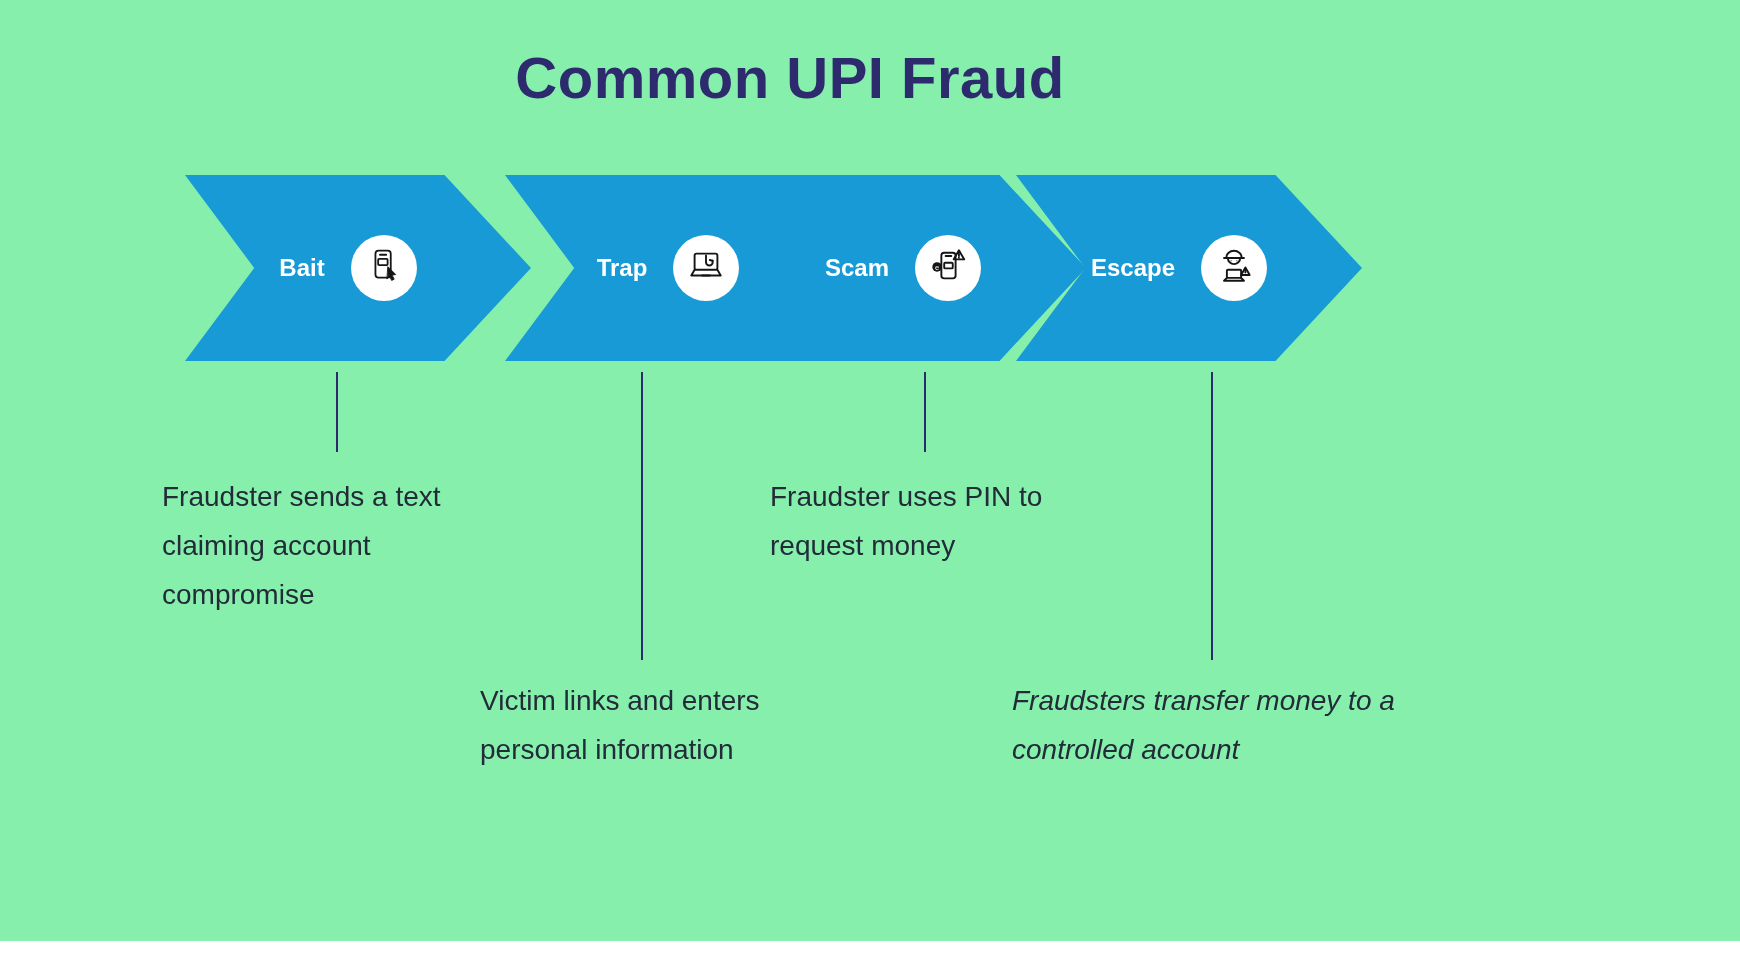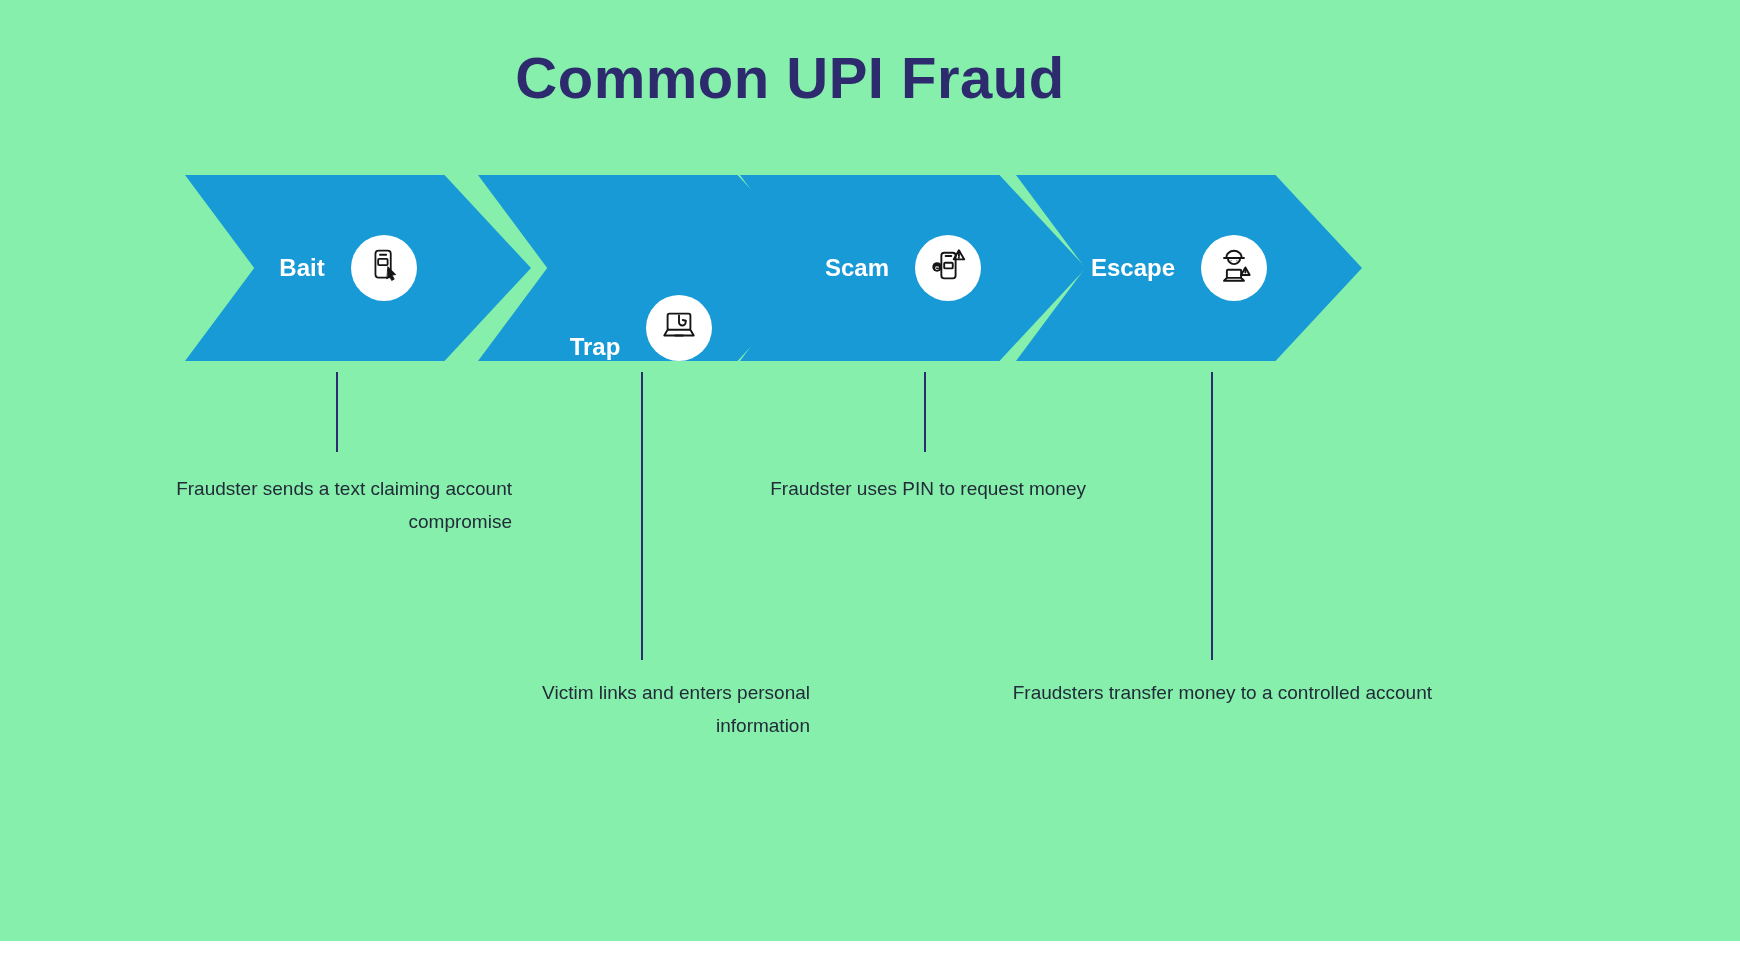--- a/index.html
+++ b/index.html
@@ -34,21 +34,21 @@
     background: #189ad6;
     clip-path: polygon(0% 0%, 75% 0%, 100% 50%, 75% 100%, 0% 100%, 20% 50%);
     display: flex;
     align-items: center;
     justify-content: center;
     gap: 26px;
     padding-left: 52px;
     padding-right: 72px;
   }
   .arrow-1 { left: 185px; }
-  .arrow-2 { left: 478px; align-items: flex-end; }
+  .arrow-2 { left: 505px; }
   .arrow-3 { left: 740px; }
   .arrow-4 { left: 1016px; }
 
   .arrow-label {
     color: #ffffff;
     font-size: 24px;
     font-weight: 700;
     white-space: nowrap;
   }
 
@@ -69,29 +69,29 @@
     width: 2px;
     background: #2d2b6e;
   }
   .vline-1 { left: 336px;  height: 80px; }
   .vline-2 { left: 641px;  height: 288px; }
   .vline-3 { left: 924px;  height: 80px; }
   .vline-4 { left: 1211px; height: 288px; }
 
   .desc {
     position: absolute;
-    text-align: right;
-    font-size: 19px;
+    text-align: left;
+    font-size: 28px;
     line-height: 1.75;
     color: #222b38;
   }
   .desc-1 { left: 162px;  width: 350px; top: 472px; }
   .desc-2 { left: 480px;  width: 330px; top: 676px; }
   .desc-3 { left: 770px;  width: 316px; top: 472px; }
-  .desc-4 { left: 1012px; width: 420px; top: 676px; }
+  .desc-4 { left: 1012px; width: 420px; top: 676px; font-style: italic; }
 </style>
 </head>
 <body>
 
 <div class="canvas">
 
   <div class="title">Common UPI Fraud</div>
 
   <div class="arrow arrow-1">
     <span class="arrow-label">Bait</span>

